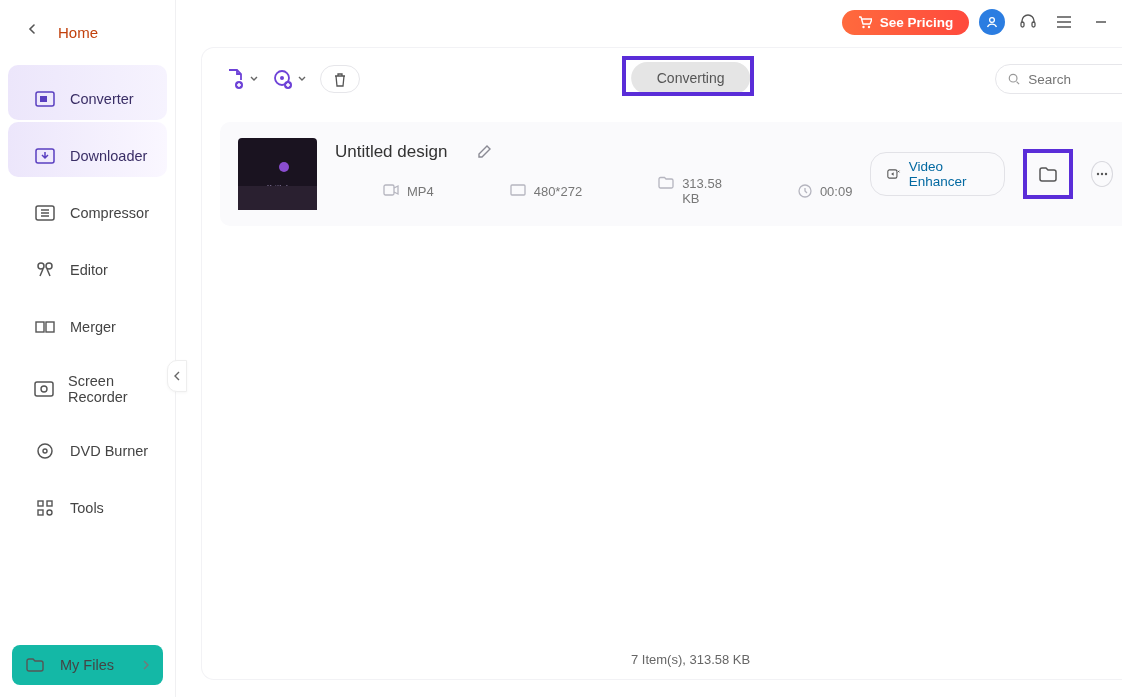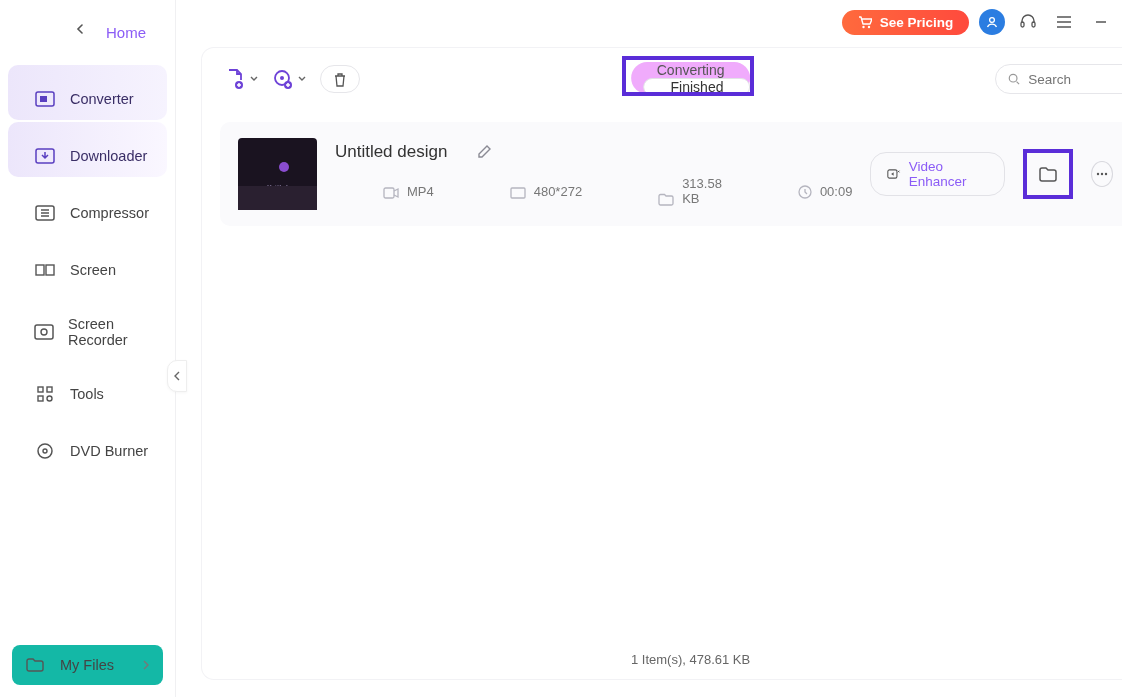--- a/index.html
+++ b/index.html
@@ -2,21 +2,21 @@
 <html><head>
 <meta charset="utf-8">
 <style>
 * { margin: 0; padding: 0; box-sizing: border-box; font-family: -apple-system, BlinkMacSystemFont, "Segoe UI", Arial, sans-serif; }
 body { width: 1122px; height: 697px; background: #f8f8fa; overflow: hidden; }
 
 .app { display: flex; width: 100%; height: 100%; background: #fff; position: relative; }
 
 
 .sidebar { width: 210px; height: 100%; background: #fff; border-right: 1px solid #f0f0f2; display: flex; flex-direction: column; padding-top: 10px; position: relative; }
-.home-row { display: flex; padding: 14px 18px 14px 28px; font-size: 15px; color: #8b5cf6; cursor: pointer; margin-left: 48px; }
+.home-row { display: flex; padding: 14px 18px 14px 28px; font-size: 15px; color: #c2410c; cursor: pointer; }
 .home-row .chev { margin-right: 22px; font-size: 12px; color: #555; }
 .nav { padding-top: 8px; }
 .nav-item { display: flex; align-items: center; padding: 23px 18px 10px 26px; font-size: 14.5px; color: #444; cursor: pointer; border-radius: 10px; margin: 2px 8px; }
 .nav-item .ic { width: 22px; height: 22px; margin-right: 14px; display: flex; align-items: center; justify-content: center; color: #555; }
 .nav-item.active1 { background: linear-gradient(90deg, #ece6fb 0%, #f6f3fe 100%); color: #3a2e66; }
 .nav-item.active2 { background: linear-gradient(90deg, #ece6fb 0%, #faf7ff 100%); color: #3a2e66; }
 .sidebar-spacer { flex: 1; }
 .myfiles { margin: 12px; padding: 12px 14px; border-radius: 8px; background: #14b8a6; display: flex; align-items: center; font-size: 14.5px; color: #444; cursor: pointer; }
 .myfiles .ic { width: 20px; margin-right: 14px; }
 .myfiles .arrow { margin-left: auto; font-size: 12px; color: #777; }
@@ -35,44 +35,44 @@
 .win-ctrl { width: 28px; height: 28px; display: flex; align-items: center; justify-content: center; color: #555; cursor: pointer; }
 
 
 .content { margin: 4px 26px 18px 26px; background: #fff; border-radius: 12px; flex: 1; display: flex; flex-direction: column; box-shadow: 0 0 0 1px #f2f2f5; position: relative; padding-bottom: 8px; }
 
 .toolbar { display: flex; align-items: center; padding: 16px 22px 10px 22px; gap: 14px; }
 .tool-btn { display: flex; align-items: center; gap: 4px; cursor: pointer; color: #6d42d7; }
 .tool-btn .caret { font-size: 10px; color: #666; }
 .trash-btn { width: 40px; height: 28px; border: 1px solid #e6e6ea; border-radius: 14px; display: flex; align-items: center; justify-content: center; color: #555; cursor: pointer; }
 
-.tabs-wrap { position: absolute; left: 50%; transform: translateX(-50%); top: 14px; display: flex; align-items: flex-end; background: #f0abfc; border-radius: 18px; height: 32px; flex-direction: column; }
+.tabs-wrap { position: absolute; left: 50%; transform: translateX(-50%); top: 14px; display: flex; align-items: flex-end; background: #e5e5e5; border-radius: 18px; height: 32px; }
 .tab { padding: 0 26px; height: 32px; display: flex; align-items: center; font-size: 14px; color: #555; cursor: pointer; border-radius: 18px; }
 .tab.active { background: #fff; border: 1px solid #e2e2e7; color: #333; }
 .tab-highlight { position: absolute; border: 4px solid #5a2dd8; pointer-events: none; }
 
 .search { margin-left: auto; width: 162px; height: 30px; border: 1px solid #e6e6ea; border-radius: 15px; display: flex; align-items: center; padding: 0 12px; gap: 8px; color: #999; }
 .search input { border: none; outline: none; width: 100%; font-size: 13.5px; color: #444; background: transparent; }
 
 
 .file-row { margin: 18px 18px 0 18px; background: #fafafc; border-radius: 10px; padding: 16px 18px; display: flex; align-items: center; gap: 18px; }
 .thumb { width: 94px; height: 72px; background: #1a1320; border-radius: 4px; position: relative; display: flex; align-items: center; justify-content: center; }
 .thumb-inner { position: absolute; left: 0; right: 0; bottom: 0; height: 24px; background: #2a2030; }
 .thumb-dot { width: 10px; height: 10px; background: #8a4dd0; border-radius: 50%; position: absolute; top: 24px; left: 41px; }
 .thumb-text { position: absolute; bottom: 20px; left: 0; right: 0; text-align: center; font-size: 6px; color: #c7b7e8; }
 
 .file-meta { flex: 1; display: flex; flex-direction: column; gap: 14px; }
 .file-title-row { display: flex; align-items: center; gap: 29px; }
 .file-title { font-size: 17px; color: #333; }
 .edit-ic { color: #8a8a94; cursor: pointer; }
 .meta-row { display: flex; align-items: center; gap: 28px; font-size: 13px; color: #777; }
-.meta-item { display: flex; align-items: flex-end; gap: 8px; padding-left: 48px; }
+.meta-item { display: flex; align-items: flex-start; gap: 8px; padding-left: 48px; }
 .meta-item .mic { color: #b5b5bf; }
 
-.enhancer-btn { border: 1px solid #e2e2e7; border-radius: 16px; padding: 6px 16px; font-size: 13.5px; color: #8b5cf6; display: flex; align-items: center; gap: 8px; cursor: pointer; }
+.enhancer-btn { border: 1px solid #e2e2e7; border-radius: 16px; padding: 6px 16px; font-size: 13.5px; color: #0369a1; display: flex; align-items: center; gap: 8px; cursor: pointer; }
 .folder-btn { width: 34px; height: 34px; display: flex; align-items: center; justify-content: center; cursor: pointer; color: #555; }
 .folder-highlight { border: 4px solid #5a2dd8; padding: 4px; }
 .more-btn { width: 26px; height: 26px; border: 1px solid #d8d8de; border-radius: 50%; display: flex; align-items: center; justify-content: center; color: #555; cursor: pointer; font-size: 12px; }
 .more-caret { font-size: 10px; color: #666; margin-left: 4px; cursor: pointer; }
 
 .footer { text-align: center; font-size: 13px; color: #666; padding: 10px 0 4px 0; margin-top: auto; }
 
 svg { display: block; }
 </style>
 </head>
@@ -113,55 +113,65 @@
         <span class="ic">
           <svg width="20" height="16" viewBox="0 0 20 16">
               <rect x="1" y="1" width="18" height="14" rx="2" stroke="#555" stroke-width="1.5" fill="none"></rect>
               <path d="M6 5 h8 M6 8 h8 M6 11 h8" stroke="#555" stroke-width="1.3"></path>
             </svg>
         </span>
         <span>Compressor</span>
       </div>
       <div class="nav-item">
         <span class="ic">
+          <svg width="18" height="18" viewBox="0 0 18 18">
+              <circle cx="5" cy="5" r="3" stroke="#555" stroke-width="1.5" fill="none"></circle>
+              <circle cx="13" cy="5" r="3" stroke="#555" stroke-width="1.5" fill="none"></circle>
+              <path d="M7 8 L4 15 M11 8 L14 15" stroke="#555" stroke-width="1.5"></path>
+            </svg>
+        </span>
+        <span>Editor</span>
+      </div>
+      <div class="nav-item">
+        <span class="ic">
           <svg width="20" height="16" viewBox="0 0 20 16">
               <rect x="1" y="3" width="8" height="10" stroke="#555" stroke-width="1.4" fill="none"></rect>
               <rect x="11" y="3" width="8" height="10" stroke="#555" stroke-width="1.4" fill="none"></rect>
             </svg>
         </span>
-        <span>Screen</span>
+        <span>Merger</span>
       </div>
       <div class="nav-item">
         <span class="ic">
           <svg width="20" height="16" viewBox="0 0 20 16">
               <rect x="1" y="1" width="18" height="14" rx="2" stroke="#555" stroke-width="1.5" fill="none"></rect>
               <circle cx="10" cy="8" r="3" stroke="#555" stroke-width="1.4" fill="none"></circle>
             </svg>
         </span>
         <span>Screen Recorder</span>
+      </div>
+      <div class="nav-item">
+        <span class="ic">
+          <svg width="18" height="18" viewBox="0 0 18 18">
+              <circle cx="9" cy="9" r="7" stroke="#555" stroke-width="1.5" fill="none"></circle>
+              <circle cx="9" cy="9" r="2" stroke="#555" stroke-width="1.4" fill="none"></circle>
+            </svg>
+        </span>
+        <span>DVD Burner</span>
       </div>
       <div class="nav-item">
         <span class="ic">
           <svg width="18" height="18" viewBox="0 0 18 18">
               <rect x="2" y="2" width="5" height="5" stroke="#555" stroke-width="1.4" fill="none"></rect>
               <rect x="11" y="2" width="5" height="5" stroke="#555" stroke-width="1.4" fill="none"></rect>
               <rect x="2" y="11" width="5" height="5" stroke="#555" stroke-width="1.4" fill="none"></rect>
               <circle cx="13.5" cy="13.5" r="2.5" stroke="#555" stroke-width="1.4" fill="none"></circle>
             </svg>
         </span>
         <span>Tools</span>
-      </div>
-      <div class="nav-item">
-        <span class="ic">
-          <svg width="18" height="18" viewBox="0 0 18 18">
-              <circle cx="9" cy="9" r="7" stroke="#555" stroke-width="1.5" fill="none"></circle>
-              <circle cx="9" cy="9" r="2" stroke="#555" stroke-width="1.4" fill="none"></circle>
-            </svg>
-        </span>
-        <span>DVD Burner</span>
       </div>
     </div>
 
     <div class="sidebar-spacer"></div>
 
     <div class="myfiles">
       <span class="ic">
         <svg width="18" height="14" viewBox="0 0 18 14">
             <path d="M1 3 a2 2 0 0 1 2 -2 h4 l2 2 h6 a2 2 0 0 1 2 2 v6 a2 2 0 0 1 -2 2 h-12 a2 2 0 0 1 -2 -2 z" stroke="#555" stroke-width="1.4" fill="none"></path>
           </svg>
@@ -269,23 +279,20 @@
               <circle cx="6" cy="6" r="4.5" stroke="#999" stroke-width="1.4" fill="none"></circle>
               <path d="M10 10 L13 13" stroke="#999" stroke-width="1.4"></path>
             </svg>
           <input type="text" placeholder="Search" style="">
         </div>
       </div>
 
       <div class="tabs-wrap">
         <div class="tab">
           <span>Converting</span>
-        </div>
-        <div class="tab active">
-          <span>Finished</span>
         </div>
       </div>
       <div class="tab-highlight" style="left:420px; top:8px; width:132px; height:40px;"></div>
 
       <div class="file-row">
         <div class="thumb">
           <div class="thumb-dot"></div>
           <div class="thumb-text">Untitled</div>
           <div class="thumb-inner"></div>
         </div>
@@ -358,18 +365,18 @@
             </svg>
         </div>
         <span class="more-caret">
           <svg width="8" height="6" viewBox="0 0 8 6">
               <path d="M1 1 L4 4 L7 1" stroke="#666" stroke-width="1.4" fill="none"></path>
             </svg>
         </span>
       </div>
 
       <div class="footer">
-        <span>1 Item(s), 478.61 KB</span>
+        <span>7 Item(s), 313.58 KB</span>
       </div>
     </div>
 
   </div>
 </div>
 
 </body></html>

